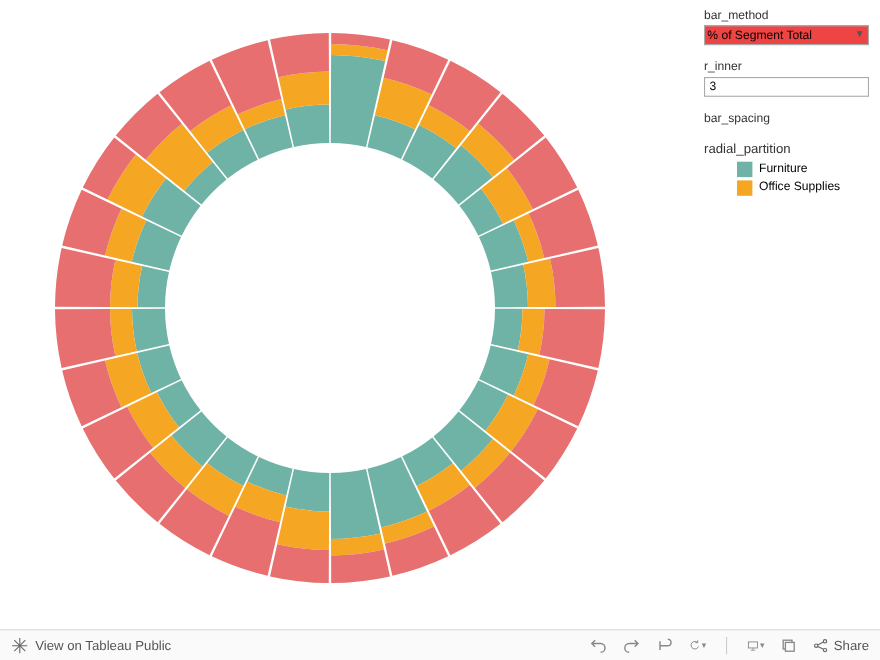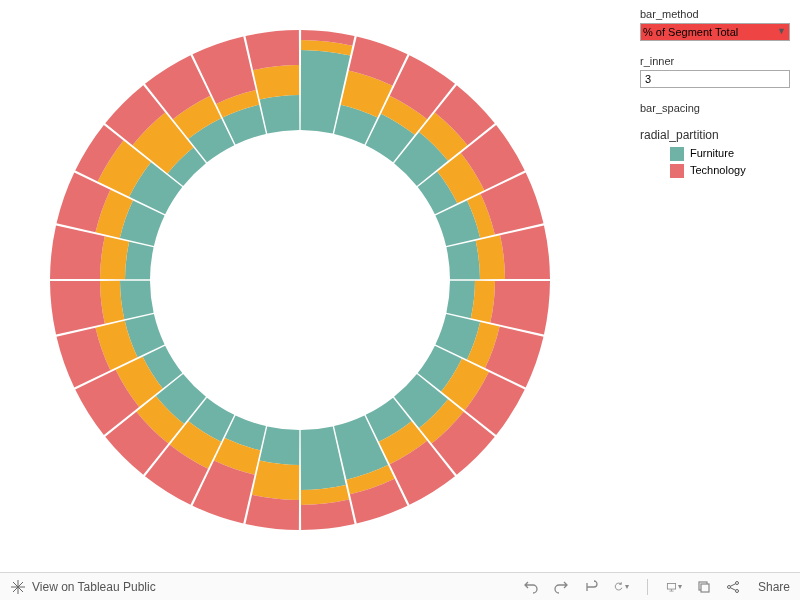--- a/index.html
+++ b/index.html
@@ -14,21 +14,21 @@
   .select-arrow { position: absolute; right: 4px; top: 3px; font-size: 9px; color: #555; }
   .select-wrap { position: relative; display: inline-block; }
   .legend-title { font-size: 12px; color: #333; margin-bottom: 5px; }
   .legend-item { display: flex; align-items: flex-start; margin-bottom: 3px; font-size: 11px; padding-left: 30px; }
   .legend-swatch { width: 14px; height: 14px; margin-right: 6px; }
   .toolbar { position: absolute; bottom: 0; left: 0; width: 800px; height: 28px; border-top: 1px solid #d8d8d8; display: flex; align-items: center; padding: 0 10px; font-size: 12px; color: #555; background: #fafafa; }
   .toolbar-left { display: flex; align-items: center; gap: 6px; flex: 1; }
   .toolbar-right { display: flex; align-items: center; gap: 14px; }
   .tb-icon { width: 16px; height: 16px; display: flex; align-items: center; justify-content: center; cursor: pointer; color: #666; }
   .tb-divider { width: 1px; height: 16px; background: #ccc; margin: 0 4px; }
-  .share-btn { display: flex; align-items: center; gap: 18px; cursor: pointer; }
+  .share-btn { display: flex; align-items: center; gap: 5px; cursor: pointer; }
   svg { display: block; }
 </style>
 </head>
 <body>
 
 <div class="main">
   <div class="chart-area">
     <svg id="chart-svg" width="640" height="560" viewBox="0 0 640 560">
         <path d="M 300.6731961658388 130.00151065119923 A 150 150 0 0 1 332.7214862094814 133.6124857091879 L 350.1729455212048 55.539144754088085 A 230 230 0 0 0 301.03223412095286 50.002316331838784 Z" fill="#6fb3a6"></path>
         <path d="M 301.03223412095286 50.002316331838784 A 230 230 0 0 1 350.1729455212048 55.539144754088085 L 352.3543779351702 45.77997713470063 A 240 240 0 0 0 301.0771138653421 40.00241704191873 Z" fill="#f5a623"></path>
@@ -138,22 +138,22 @@
     </div>
 
     <div class="control-group">
       <div class="legend-title">radial_partition</div>
       <div id="legend-items">
           <div class="legend-item">
             <span class="legend-swatch" style="background: rgb(111, 179, 166);"></span>
             <span>Furniture</span>
           </div>
           <div class="legend-item">
-            <span class="legend-swatch" style="background: rgb(231, 111, 111);"></span>
-            <span>Technology</span>
+            <span class="legend-swatch" style="background: rgb(245, 166, 35);"></span>
+            <span>Office Supplies</span>
           </div>
         </div>
     </div>
 
   </div>
 </div>
 
 <div class="toolbar">
   <div class="toolbar-left">
     <span class="tb-icon">

